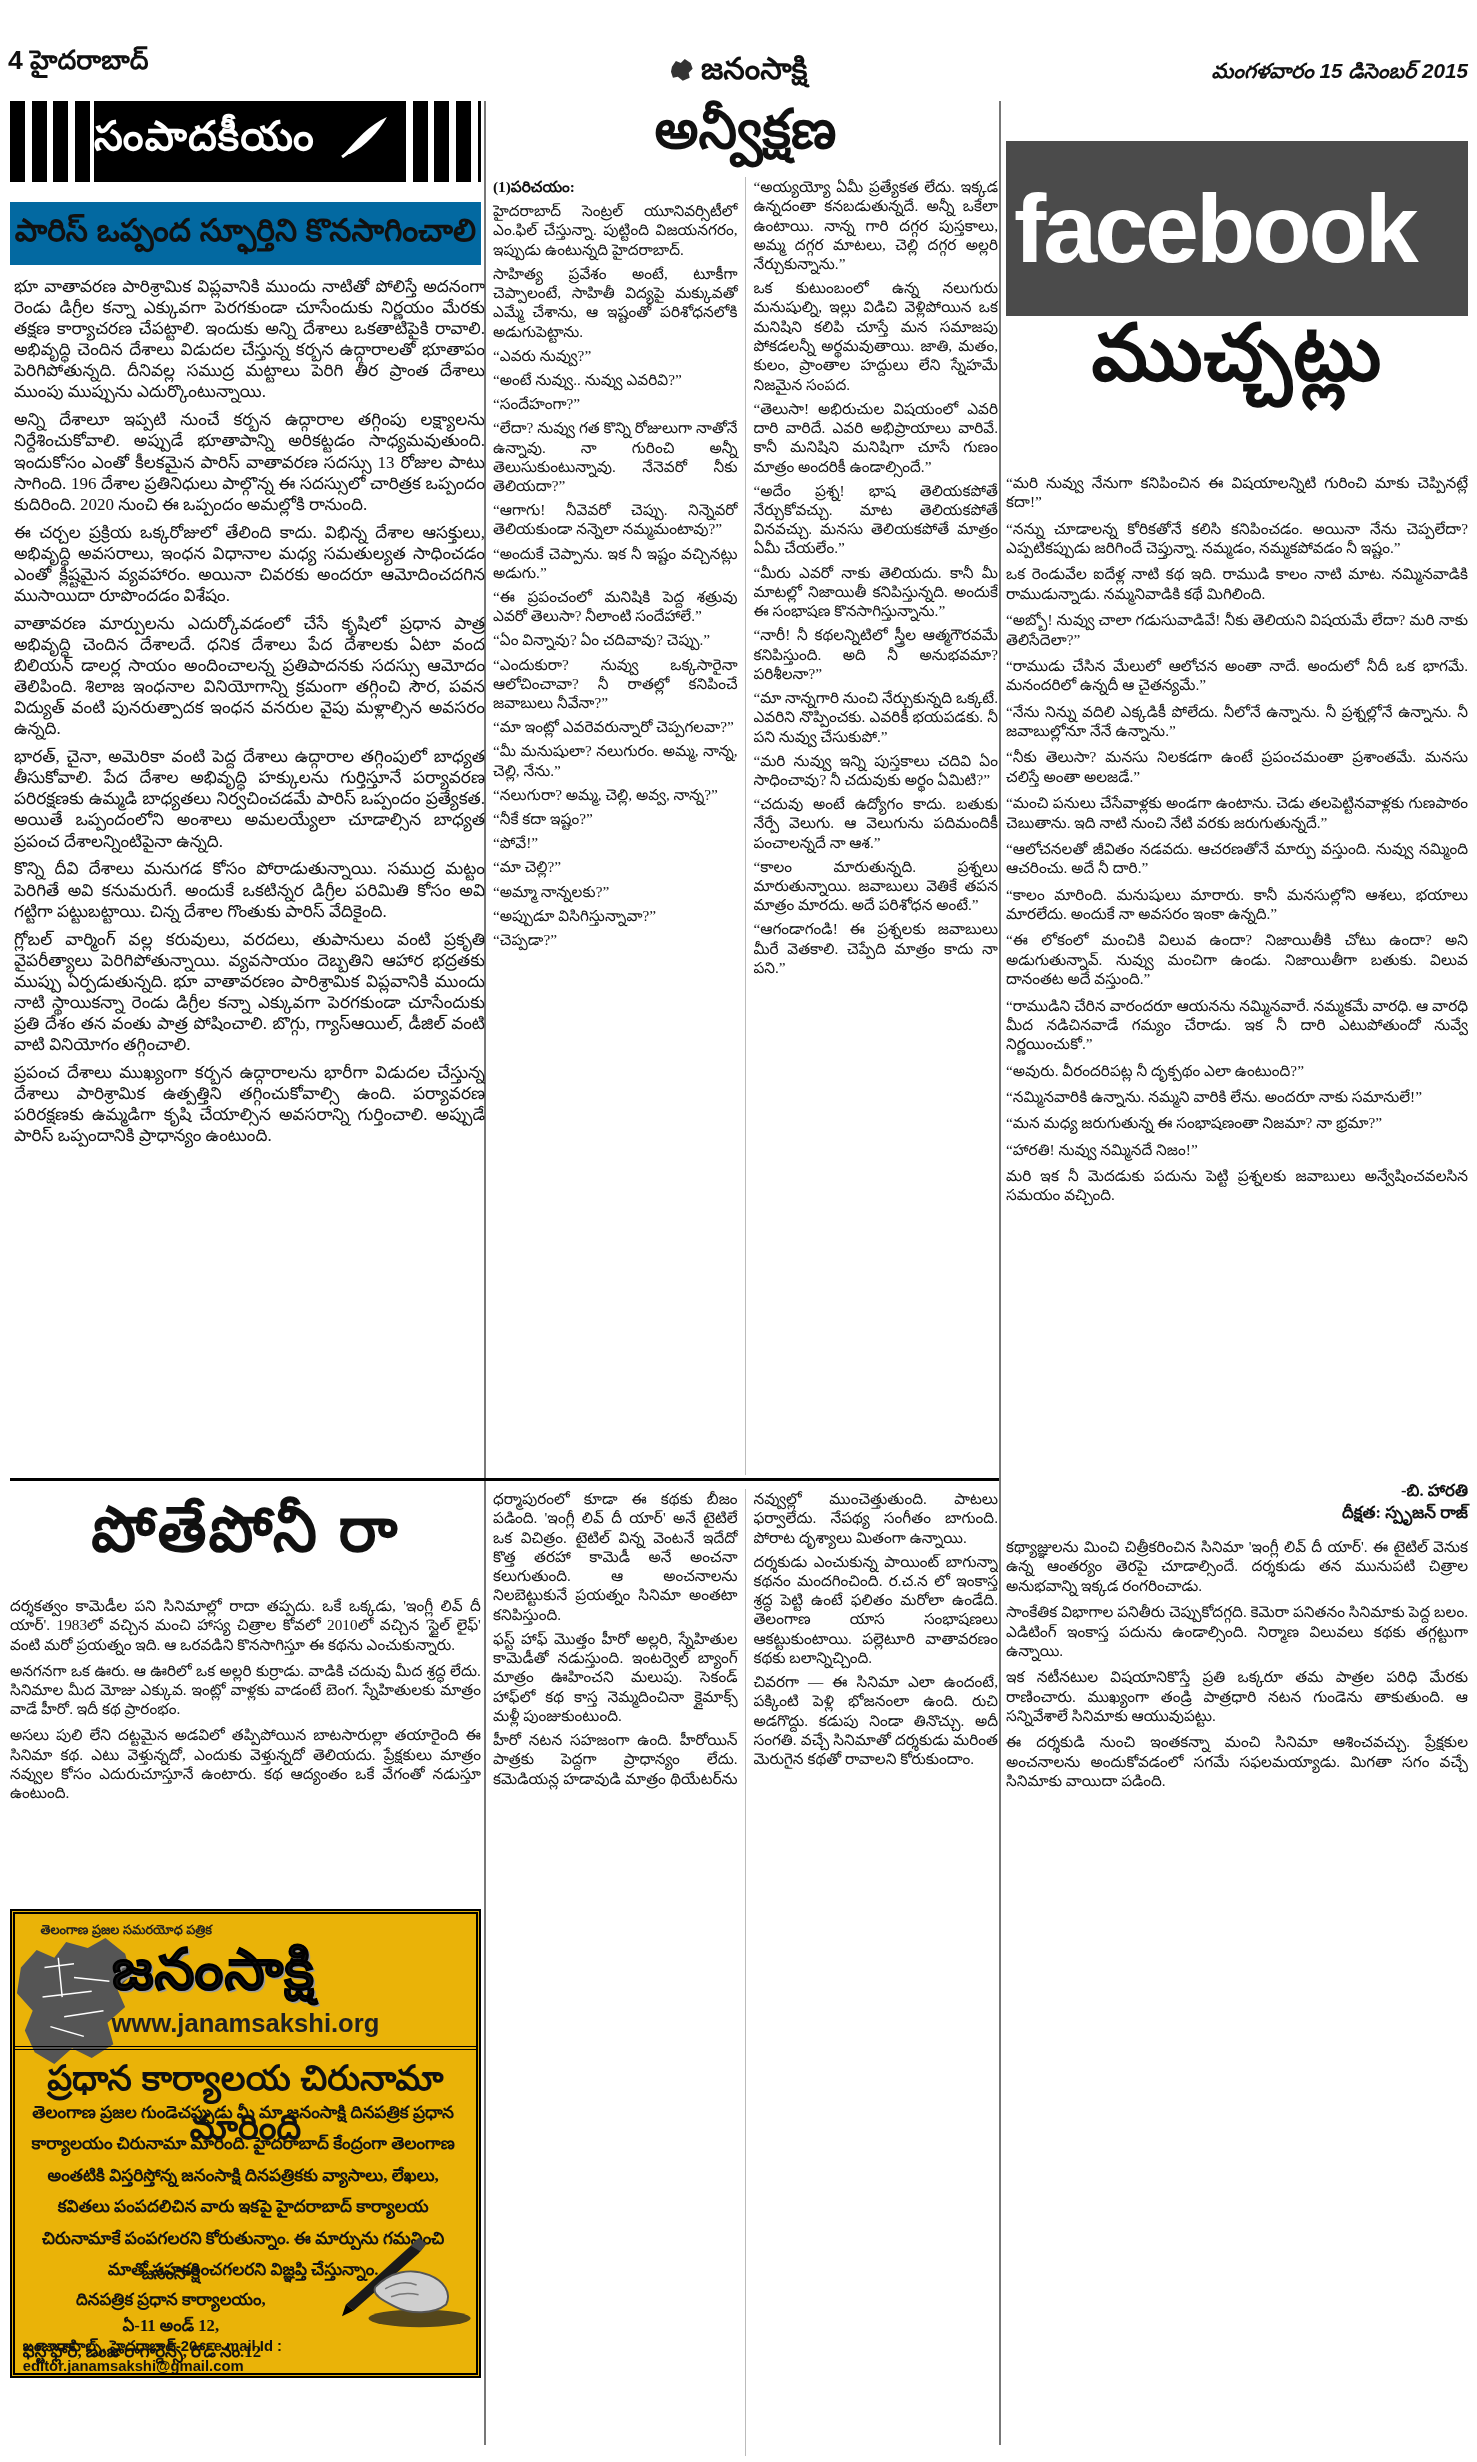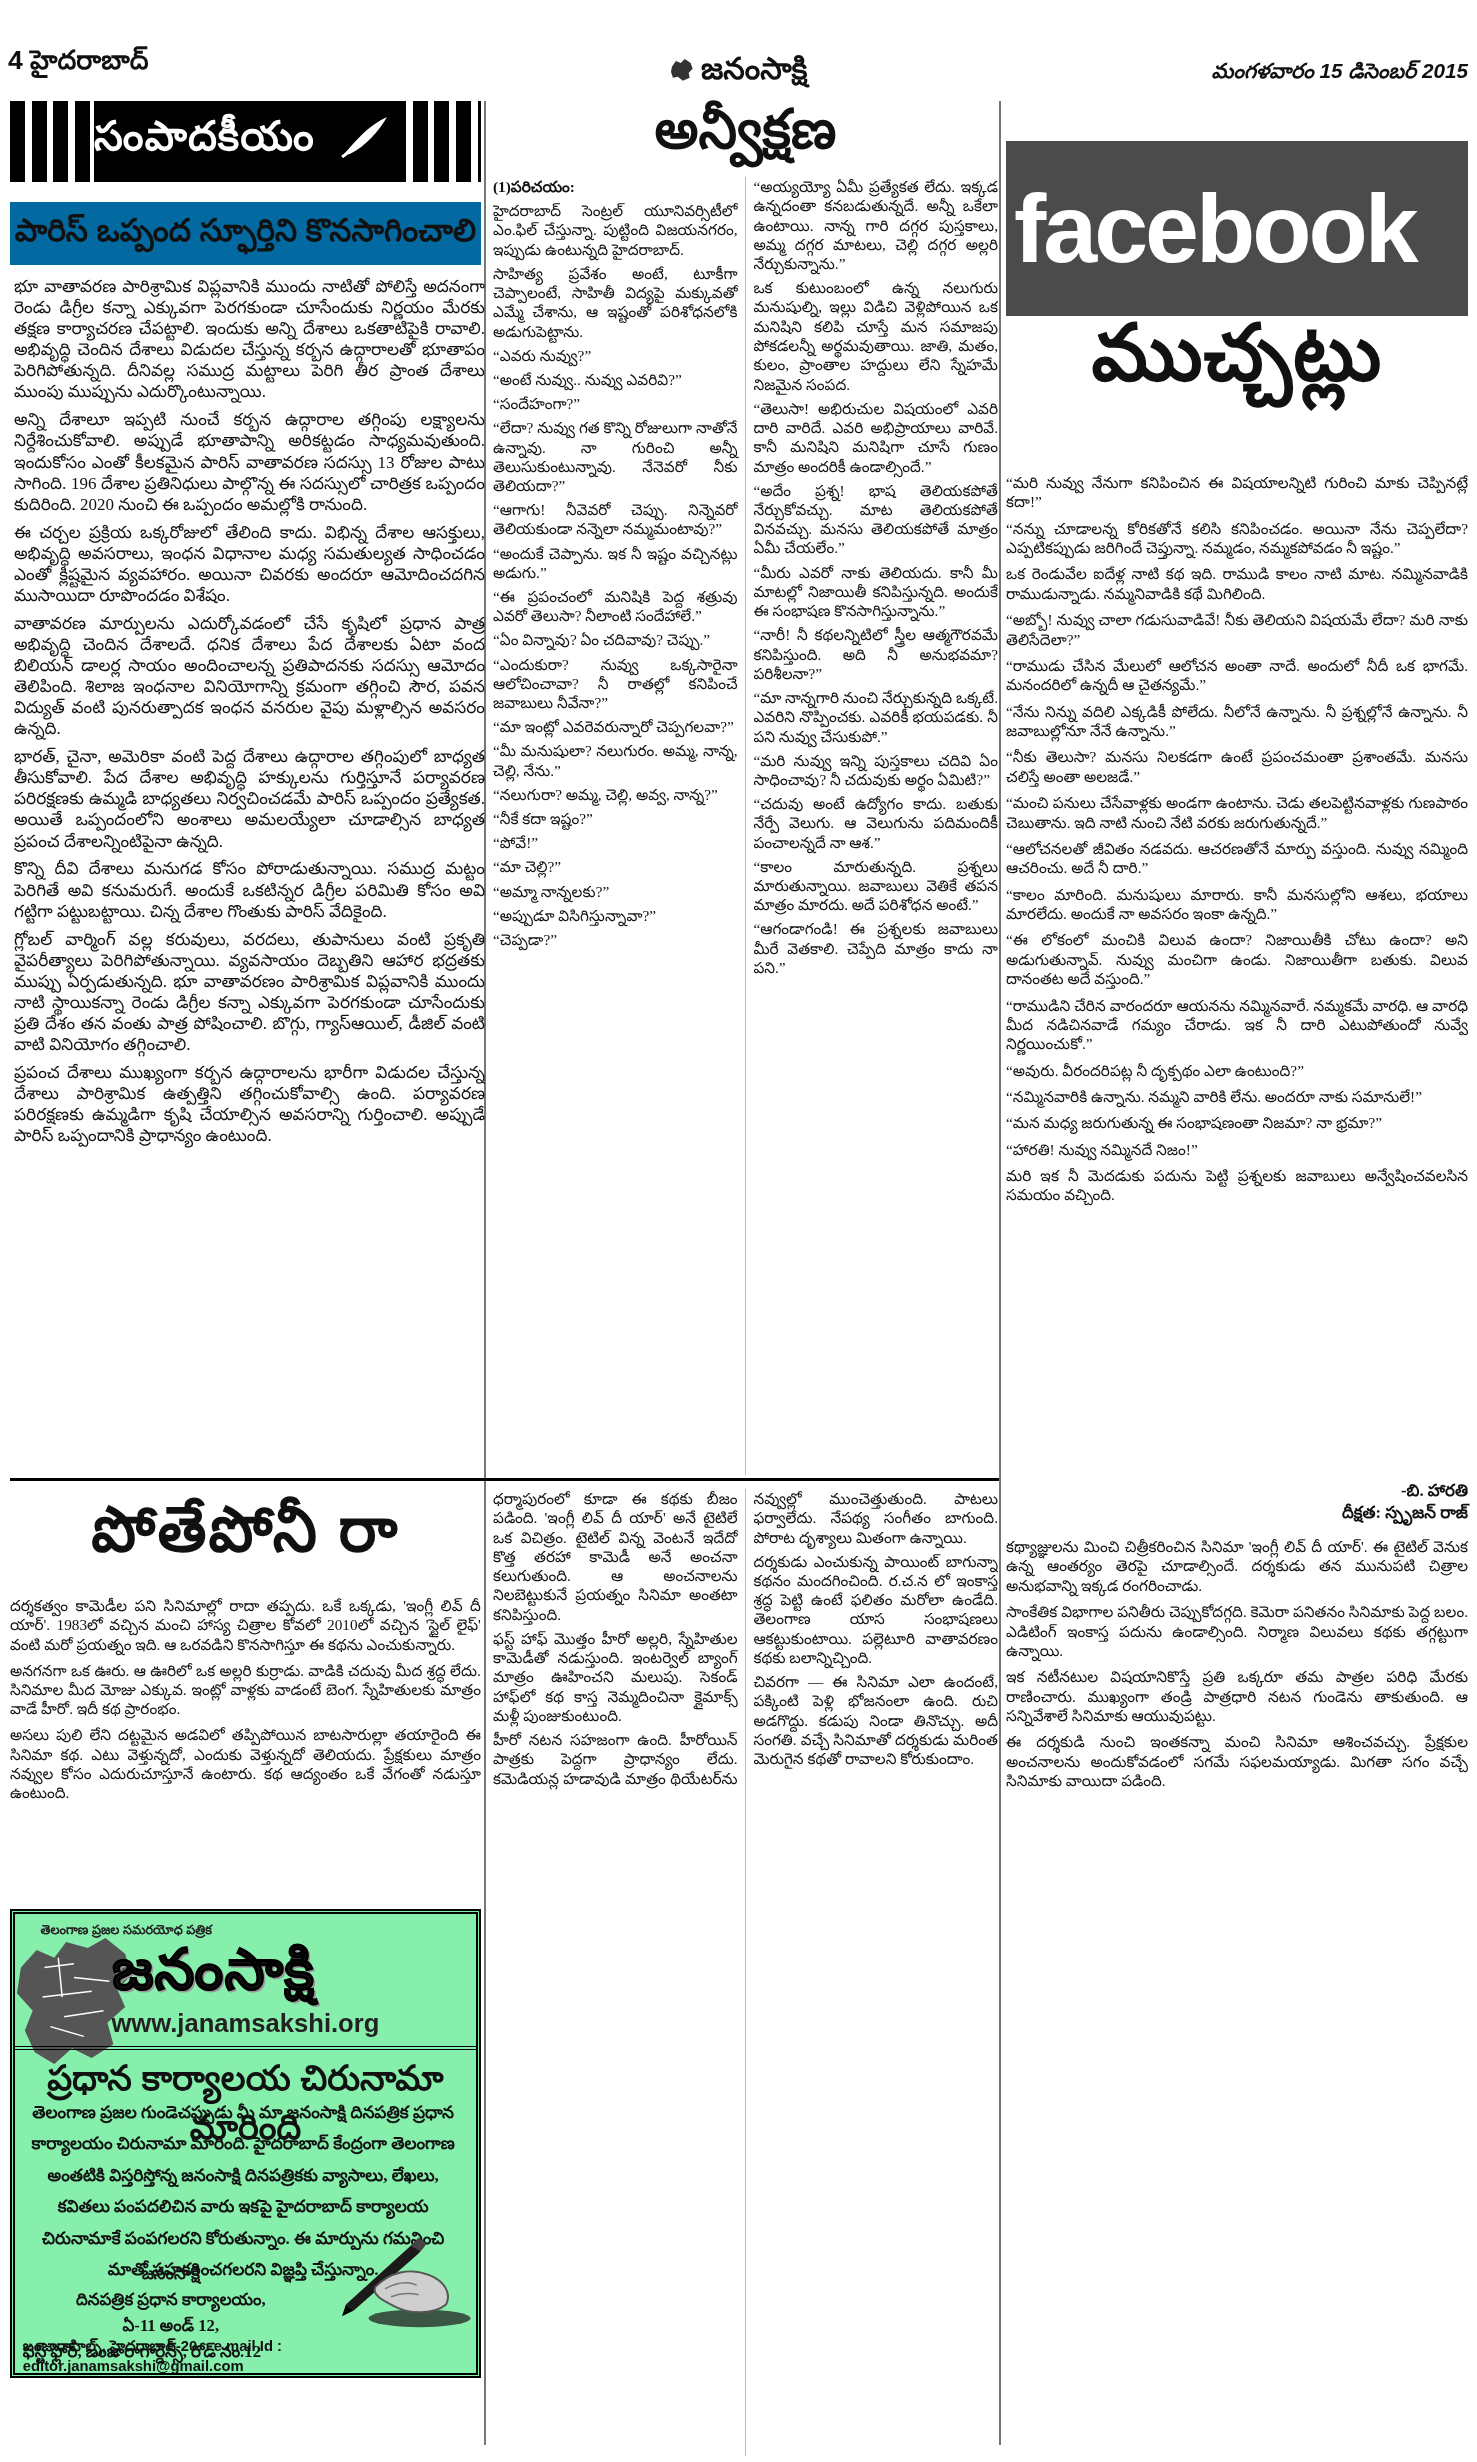--- a/index.html
+++ b/index.html
@@ -44,21 +44,21 @@
   .br-body{left:1006px;top:1537px;width:462px;height:911px;overflow:hidden;font-size:15.3px;line-height:1.27;}
   
   .bl-headline{left:9.9px;top:1489px;width:471px;height:95px;display:flex;align-items:center;justify-content:center;
     font-size:63px;font-weight:bold;font-family:"Liberation Sans",sans-serif;letter-spacing:2px;}
   .bl-body{left:9.9px;top:1596px;width:471px;height:305px;overflow:hidden;font-size:15.3px;line-height:1.26;}
   
   .bm-body{left:493px;top:1489px;width:505px;height:967px;overflow:hidden;font-size:15.3px;line-height:1.26;
     column-count:2;column-gap:15.8px;column-rule:1px solid #bbb;}
   .bm-body p{margin:0 0 4.9px 0;}
   
-  .adbox{left:9.9px;top:1909px;width:471px;height:469px;border:5.9px double #000;box-sizing:border-box;background:#86efac;overflow:hidden;}
+  .adbox{left:9.9px;top:1909px;width:471px;height:469px;border:5.9px double #000;box-sizing:border-box;background:#eab308;overflow:hidden;}
   .adbox .tagline{position:absolute;left:25.6px;top:7.9px;font-size:12.8px;font-weight:bold;color:#222;
     font-family:"Liberation Sans",sans-serif;}
   .adbox .adlogo{position:absolute;left:97px;top:21.7px;font-size:57px;font-weight:bold;letter-spacing:1px;
     font-family:"Liberation Sans",sans-serif;-webkit-text-stroke:1px #000;text-shadow:2px 2px 0 #999;}
   .adbox .website{position:absolute;left:0;top:95px;width:100%;text-align:center;font-size:25.6px;font-weight:bold;
     color:#222;font-family:"Liberation Sans",sans-serif;}
   .adbox .sep{position:absolute;left:0;top:132px;width:100%;border-top:4.9px double #000;}
   .adbox .adheading{position:absolute;left:0;top:144px;width:100%;text-align:center;font-size:35px;font-weight:bold;
     font-family:"Liberation Sans",sans-serif;}
   .adbox .adtext{position:absolute;left:11.8px;top:183px;width:433px;text-align:center;font-size:17px;line-height:1.85;font-weight:bold;color:#111;}

